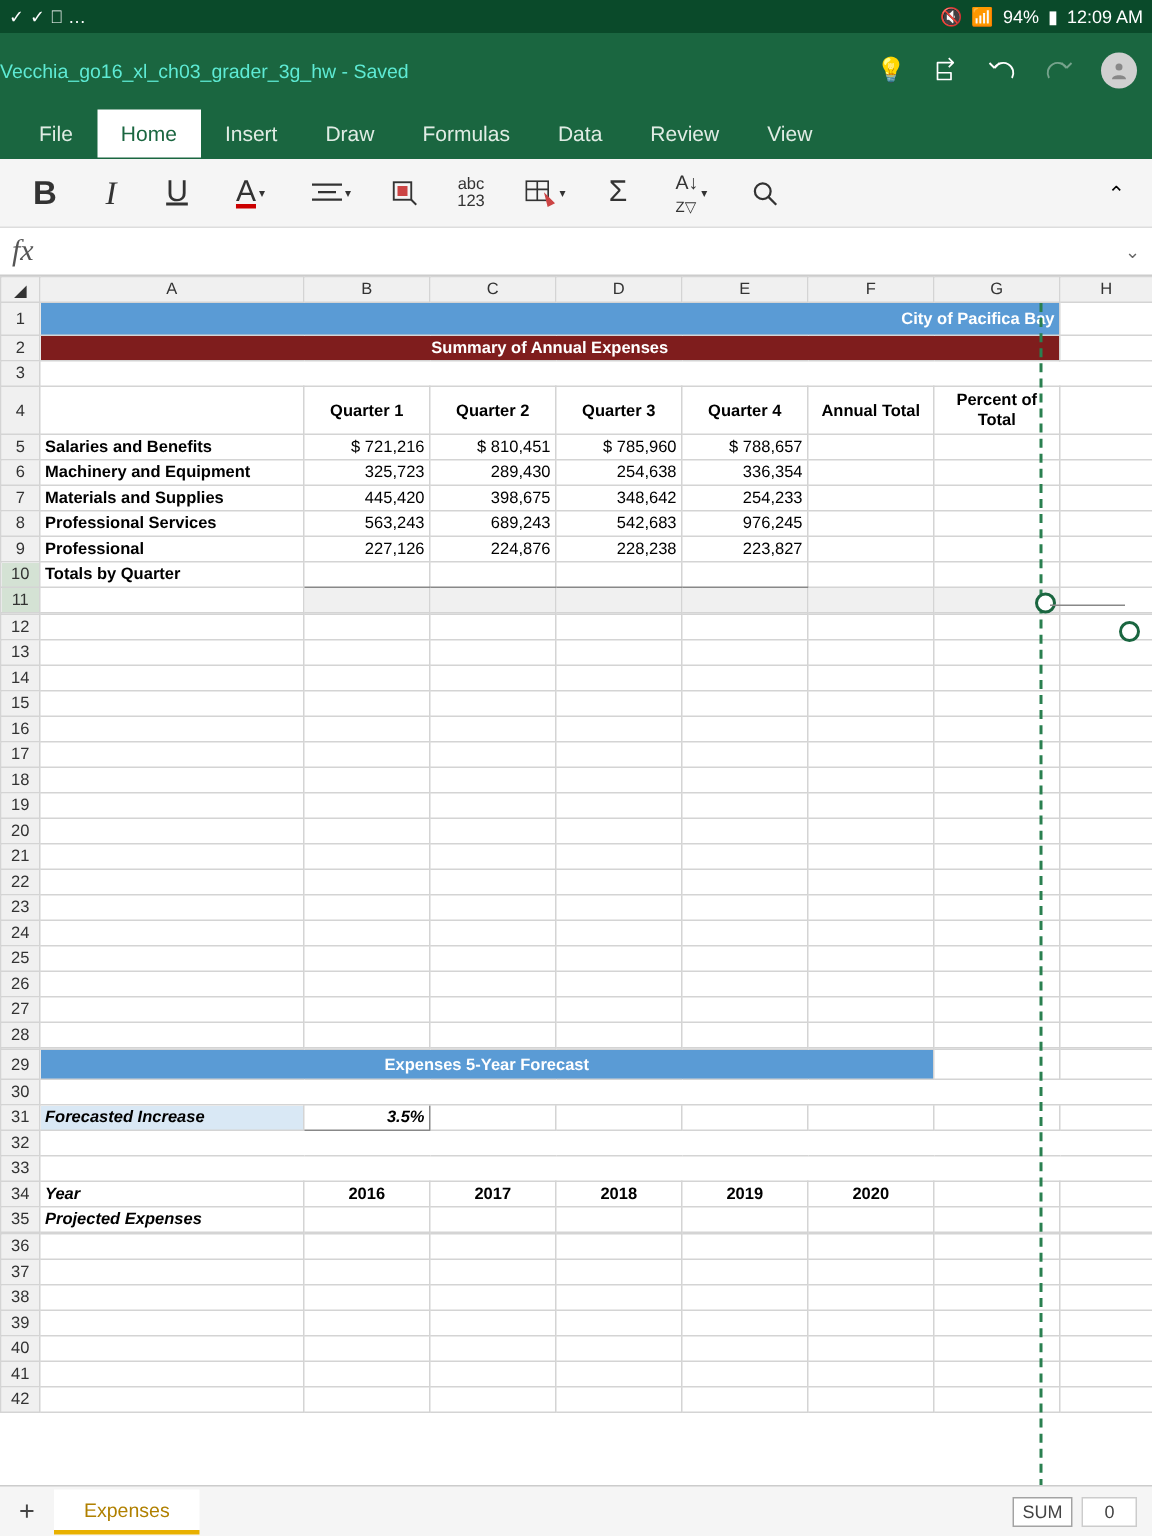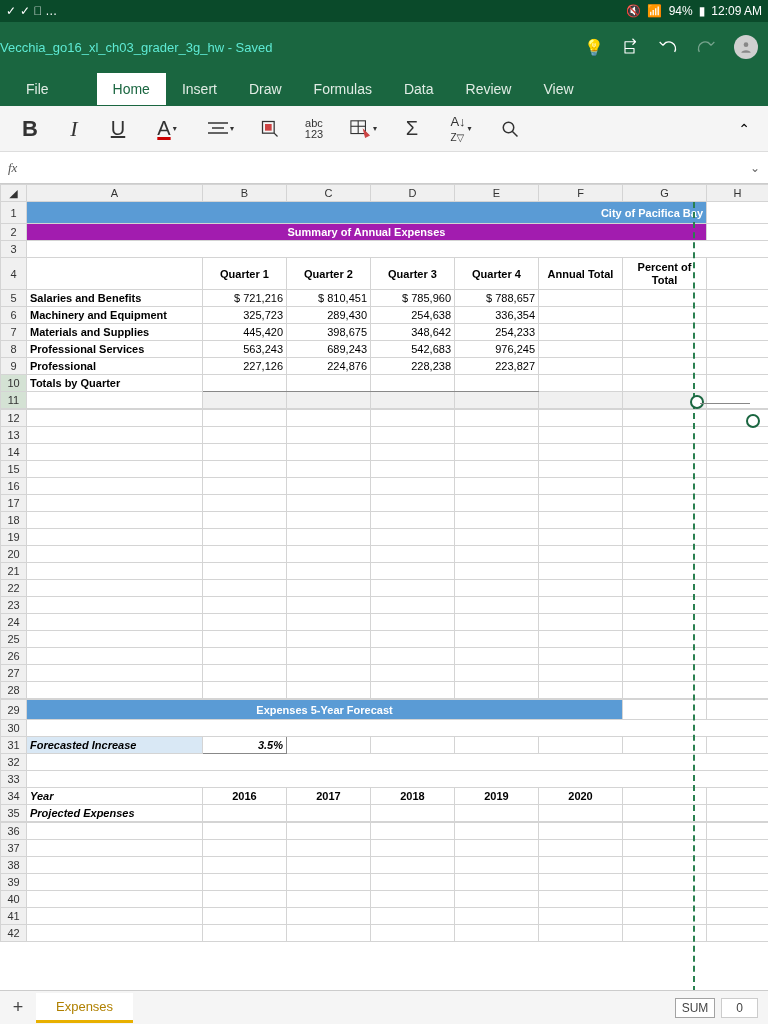--- a/index.html
+++ b/index.html
@@ -13,51 +13,51 @@
 
 .title-bar { background: #1a6640; height: 50px; display: flex; align-items: center; justify-content: flex-start; position: relative; color: #5eead4; }
 .title-text { font-size: 13px; }
 .title-actions { position: absolute; right: 10px; display: flex; gap: 18px; align-items: center; }
 .title-actions span { font-size: 16px; cursor: pointer; }
 .avatar { width: 24px; height: 24px; border-radius: 50%; background: #d0d0d0; display: flex; align-items: center; justify-content: center; color: #666; }
 
 
 .ribbon-tabs { background: #1a6640; height: 34px; display: flex; align-items: center; padding-left: 10px; }
 .ribbon-tab { padding: 8px 16px; color: #e0ece4; font-size: 14px; cursor: pointer; }
-.ribbon-tab.active { background: #fff; color: #1a6640; font-weight: 400; margin-left: 32px; }
+.ribbon-tab.active { background: #fff; color: #1a6640; font-weight: 400; }
 
 
 .toolbar { background: #f5f5f5; height: 46px; display: flex; align-items: center; padding: 0 8px; border-bottom: 1px solid #ddd; }
 .tool-btn { width: 44px; height: 42px; display: flex; align-items: center; justify-content: center; font-size: 18px; color: #333; cursor: pointer; position: relative; }
 .tool-btn.bold { font-weight: bold; font-size: 22px; }
 .tool-btn.italic { font-style: italic; font-family: Georgia, serif; font-size: 22px; }
 .tool-btn.underline { text-decoration: underline; font-size: 20px; }
 .tool-btn .caret { font-size: 8px; margin-left: 2px; }
 .collapse-caret { margin-left: auto; font-size: 14px; padding: 0 10px; cursor: pointer; }
 
 
 .formula-bar { height: 32px; display: flex; align-items: center; border-bottom: 1px solid #ccc; padding: 0 8px; }
-.fx-label { font-style: italic; font-family: Georgia, serif; font-size: 13px; color: #555; margin-right: 10px; }
+.fx-label { font-style: italic; font-family: Georgia, serif; font-size: 20px; color: #555; margin-right: 10px; }
 .formula-input { flex: 1; border: none; outline: none; font-size: 13px; }
 .formula-expand { font-size: 12px; color: #666; cursor: pointer; }
 
 
 .sheet-container { overflow: auto; height: calc(1024px - 22px - 50px - 34px - 46px - 32px - 34px); position: relative; }
 .sheet { border-collapse: collapse; width: 100%; table-layout: fixed; }
 .sheet th, .sheet td { border: 1px solid #d4d4d4; font-size: 11px; height: 17px; padding: 0 3px; overflow: hidden; white-space: nowrap; }
 .sheet th { background: #f0f0f0; font-weight: normal; color: #333; text-align: center; }
 .sheet .row-hdr { width: 26px; text-align: center; background: #f0f0f0; }
 .col-A { width: 176px; }
 .col-B, .col-C, .col-D, .col-E, .col-F, .col-G { width: 84px; }
 .col-H { width: 62px; }
 .corner { background: #f0f0f0; }
 
 
 .banner { background: #5a9bd5; color: #fff; font-weight: bold; text-align: right; font-size: 15px; height: 22px !important; }
-.banner2 { background: #a21caf; color: #fff; font-weight: bold; text-align: center; font-size: 13px; }
+.banner2 { background: #7f1d1d; color: #fff; font-weight: bold; text-align: center; font-size: 13px; }
 .hdr-cell { font-weight: bold; text-align: center; vertical-align: middle; height: 32px !important; }
 .lbl { font-weight: bold; text-align: left; }
 .num { text-align: right; }
 .sel-row th.row-hdr { background: #d4e2d4; }
 .sel-range td { background: #f0f0f0; }
 .forecast-banner { background: #5a9bd5; color: #fff; font-weight: bold; text-align: center; font-size: 14px; height: 20px !important; }
 .forecast-lbl { background: #d9e8f5; font-style: italic; font-weight: bold; }
 .forecast-val { font-style: italic; font-weight: bold; text-align: right; border: 1px solid #888 !important; }
 
 

